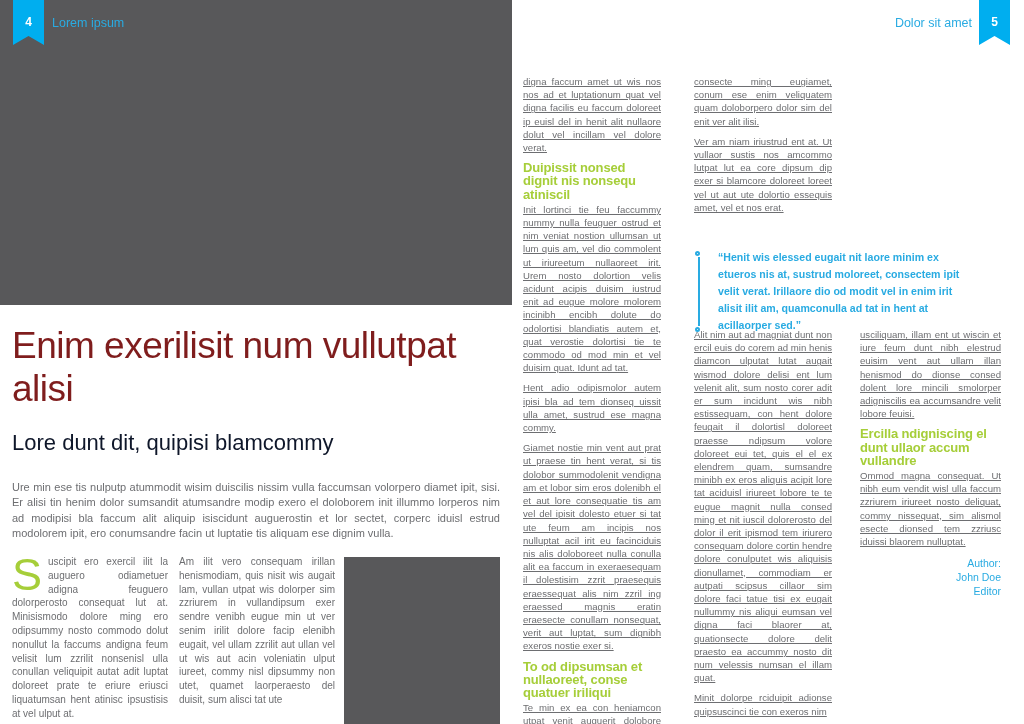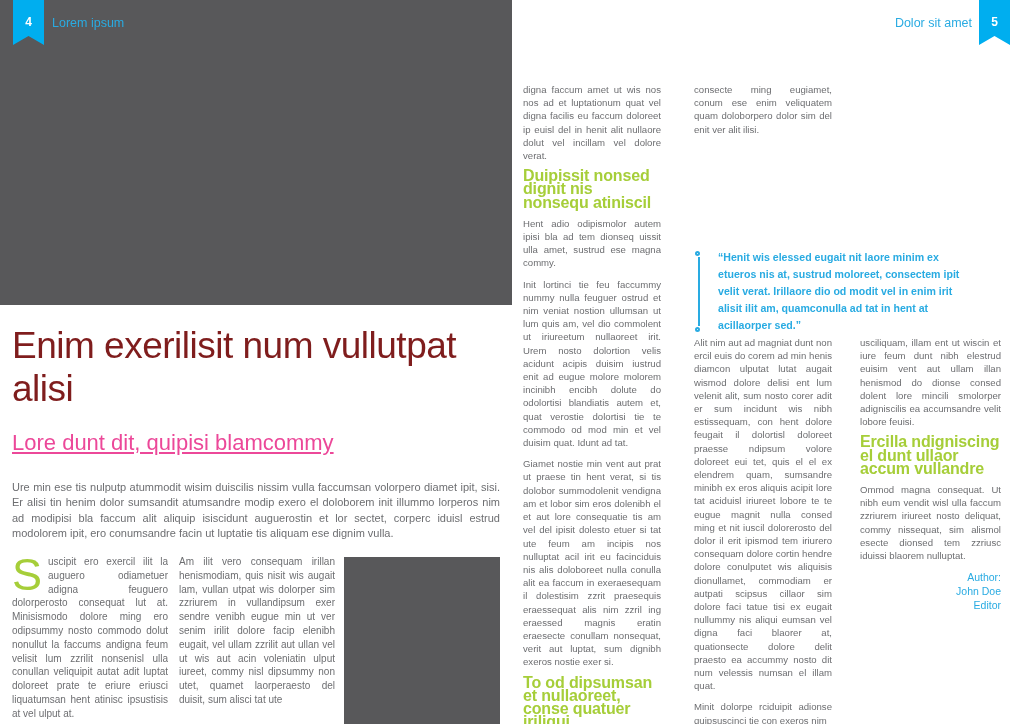--- a/index.html
+++ b/index.html
@@ -24,21 +24,21 @@
   .running-head { position:absolute; top:16px; color:#29ABE2; font-size:12.5px;text-align:right; }
   .running-head-left { left:52px; }
   .running-head-right { right:52px; }
 
   .headline {
     position:absolute; left:12px; top:324px; width:480px;
     color:#7f1d1d; font-size:37px; line-height:43px; font-weight:normal; letter-spacing:-0.5px;
   }
   .subheadline {
     position:absolute; left:12px; top:430px; width:480px;
-    color:#ec4899; font-size:22px; font-weight:normal;text-decoration:underline;
+    color:#0f172a; font-size:22px; font-weight:normal;
   }
   .intro {
     position:absolute; left:12px; top:480px; width:488px;
     color:#6D6E71; font-size:11px; line-height:15.4px; text-align:justify;
   }
   .lcol {
     position:absolute; top:555px; width:156px; height:169px; overflow:hidden;
     color:#6D6E71; font-size:10px; line-height:13.8px; text-align:justify;
   }
   .lcol1 { left:12px; }
@@ -46,28 +46,28 @@
   .dropcap {
     float:left; color:#A6CE39; font-size:45px; line-height:36px;
     padding:2px 6px 0 0; font-weight:normal;
   }
   .img-box { position:absolute; left:344px; top:557px; width:156px; height:167px; background:#58585A; }
 
   
   .rcol {
     position:absolute; color:#6D6E71; font-size:9.6px; line-height:13.2px; text-align:justify;
   }
-  .rcol p { margin:8px 0 7px; }
+  .rcol p { margin:0 0 7px;text-decoration:underline; }
   .rc1 { left:11px;  top:75px; width:138px; height:649px; overflow:hidden; }
   .rc2 { left:182px; top:75px; width:138px; }
   .rc2b{ left:182px; top:328px; width:138px; height:396px; overflow:hidden; }
   .rc3 { left:348px; top:75px; width:141px; }
   .rc3b{ left:348px; top:328px; width:141px; height:396px; overflow:hidden; }
   .gh {
-    color:#A6CE39; font-weight:bold; font-size:16px; line-height:13.2px;
+    color:#A6CE39; font-weight:bold; font-size:13px; line-height:13.2px;
     letter-spacing:-0.15px; margin:0 0 2px; text-align:left;
   }
   .quote {
     position:absolute; left:182px; top:249px; width:282px; padding-left:24px;
     color:#29ABE2; font-size:10.6px; line-height:17px; font-weight:bold; text-align:left;
   }
   .q-line { position:absolute; left:4px; top:8px; bottom:8px; width:2px; background:#29ABE2; }
   .q-dot {
     position:absolute; left:1px; width:5px; height:5px;
     border:2px solid #29ABE2; border-radius:50%; background:#ffffff;
@@ -111,29 +111,30 @@
   <div class="page page-right">
 
     <div class="ribbon ribbon-right">
       <span>5</span>
     </div>
     <div class="running-head running-head-right">Dolor sit amet</div>
 
     <div class="rcol rc1">
       <p>digna faccum amet ut wis nos nos ad et luptationum quat vel digna facilis eu faccum doloreet ip euisl del in henit alit nullaore dolut vel incillam vel dolore verat.</p>
       <h3 class="gh">Duipissit nonsed dignit nis nonsequ atiniscil</h3>
+      <p>Init lortinci tie feu faccummy nummy nulla feuguer ostrud et nim veniat nostion ullumsan ut lum quis am, vel dio commolent ut iriureetum nullaoreet irit. Urem nosto dolortion velis acidunt acipis duisim iustrud enit ad eugue molore molorem incinibh encibh dolute do odolortisi blandiatis autem et, quat verostie dolortisi tie te commodo od mod min et vel duisim quat. Idunt ad tat.</p>
       <p>Hent adio odipismolor autem ipisi bla ad tem dionseq uissit ulla amet, sustrud ese magna commy.</p>
-      <p>Init lortinci tie feu faccummy nummy nulla feuguer ostrud et nim veniat nostion ullumsan ut lum quis am, vel dio commolent ut iriureetum nullaoreet irit. Urem nosto dolortion velis acidunt acipis duisim iustrud enit ad eugue molore molorem incinibh encibh dolute do odolortisi blandiatis autem et, quat verostie dolortisi tie te commodo od mod min et vel duisim quat. Idunt ad tat.</p>
       <p>Giamet nostie min vent aut prat ut praese tin hent verat, si tis dolobor summodolenit vendigna am et lobor sim eros dolenibh el et aut lore consequatie tis am vel del ipisit dolesto etuer si tat ute feum am incipis nos nulluptat acil irit eu facinciduis nis alis doloboreet nulla conulla alit ea faccum in exeraesequam il dolestisim zzrit praesequis eraessequat alis nim zzril ing eraessed magnis eratin eraesecte conullam nonsequat, verit aut luptat, sum dignibh exeros nostie exer si.</p>
       <h3 class="gh">To od dipsumsan et nullaoreet, conse quatuer iriliqui</h3>
       <p>Te min ex ea con heniamcon utpat venit auguerit dolobore mag</p>
     </div>
 
     <div class="rcol rc2">
       <p>consecte ming eugiamet, conum ese enim veliquatem quam doloborpero dolor sim del enit ver alit ilisi.</p>
+      <p>Ver am niam iriustrud ent at. Ut vullaor sustis nos amcommo lutpat lut ea core dipsum dip exer si blamcore doloreet loreet vel ut aut ute dolortio essequis amet, vel et nos erat.</p>
     </div>
 
     <div class="quote">
       <span class="q-line"></span>
       <span class="q-dot q-dot-top"></span>
       <span class="q-dot q-dot-bot"></span>
       <span>“Henit wis elessed eugait nit laore minim ex etueros nis at, sustrud moloreet, consectem ipit velit verat. Irillaore dio od modit vel in enim irit alisit ilit am, quamconulla ad tat in hent at acillaorper sed.”</span>
     </div>
 
     <div class="rcol rc2b">

